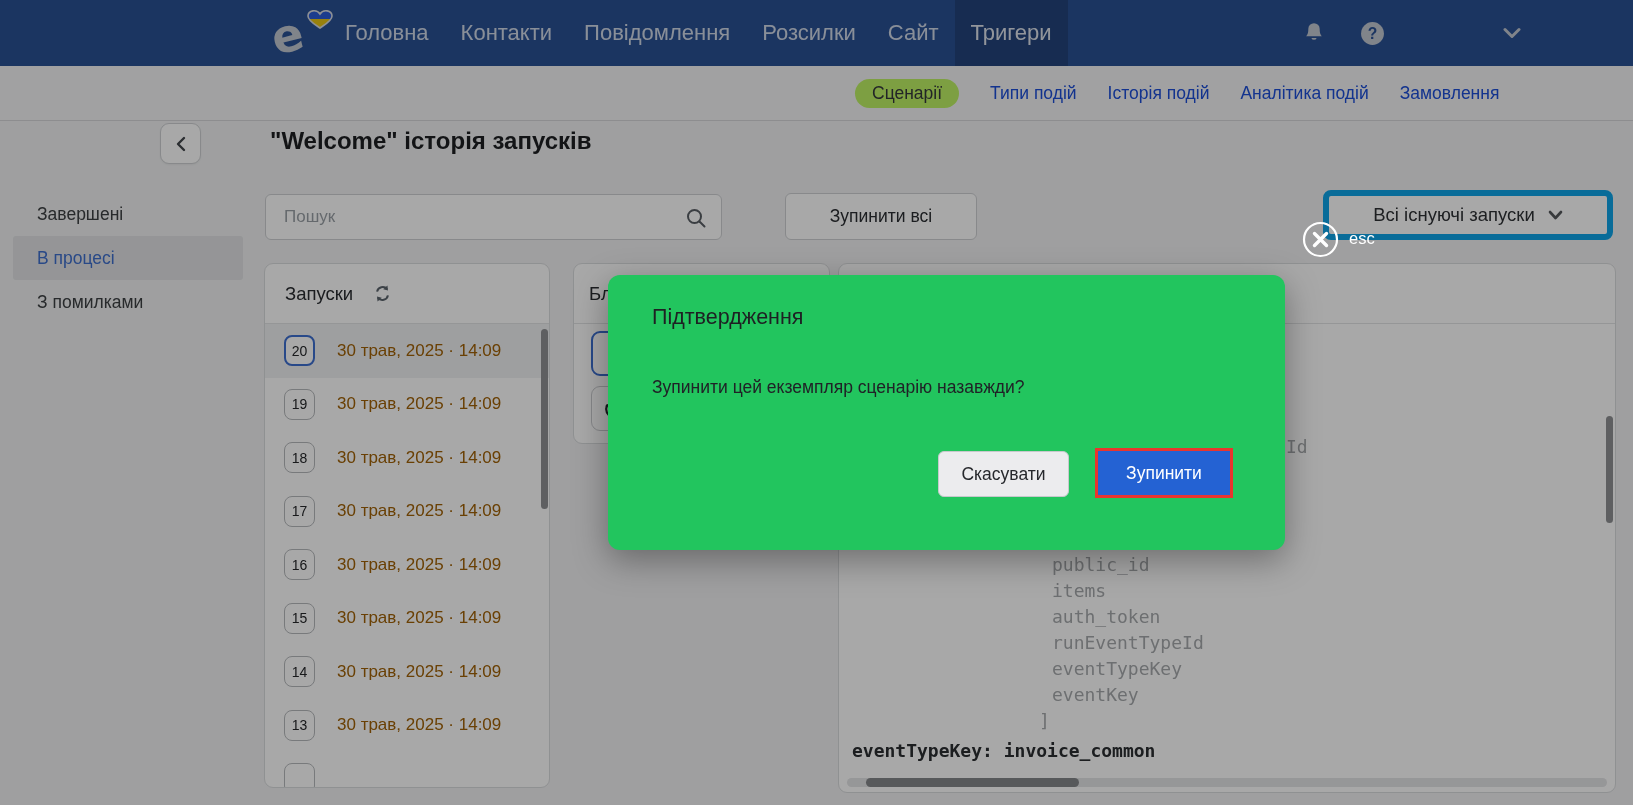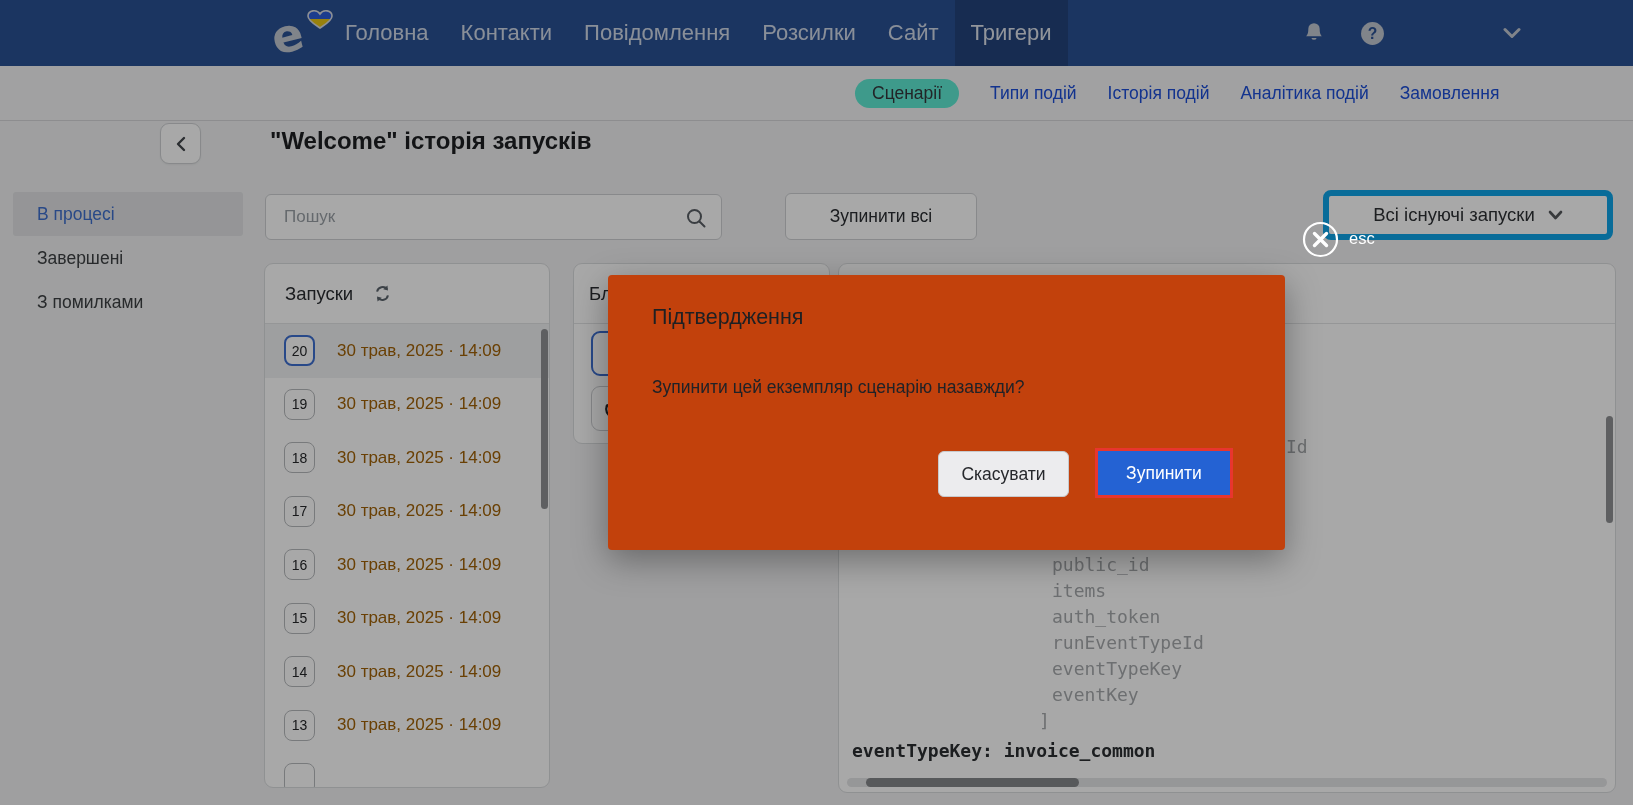--- a/index.html
+++ b/index.html
@@ -13,21 +13,21 @@
   .nav-item { height:66px; line-height:66px; padding:0 16px; font-size:22px;
               color:rgba(255,255,255,.78); cursor:pointer; }
   .nav-item.active { background:rgba(0,0,0,.16); color:rgba(255,255,255,.85); }
   .icon-btn { position:absolute; top:0; height:66px; display:flex; align-items:center; }
 
   
   .subnav { position:absolute; left:0; top:66px; width:1633px; height:55px;
             background:#f4f5f6; border-bottom:1px solid #d6d7d9; }
   .subnav-tabs { position:absolute; left:855px; top:0; height:55px; display:flex; gap:31px; align-items:center; }
   .subtab { font-size:17.5px; color:#1d4ed8; cursor:pointer; white-space:nowrap; }
-  .subtab.active { background:#5eead4; border-radius:17px; padding:4px 17px; color:#35383c; }
+  .subtab.active { background:#bef264; border-radius:17px; padding:4px 17px; color:#35383c; }
 
   
   .sidebar { position:absolute; left:13px; top:192px; width:230px; }
   .side-item { height:44px; line-height:44px; padding-left:24px; font-size:17.5px;
                color:#3d4043; border-radius:3px; cursor:pointer; }
   .side-item.active { background:#e2e3e5; color:#3f6fce; }
 
   
   .back-btn { position:absolute; left:160px; top:123px; width:41px; height:41px; background:#fff;
               border:1px solid #cfd1d4; border-radius:9px; display:flex; align-items:center;
@@ -72,22 +72,22 @@
   .code-line { position:absolute; font-family:"DejaVu Sans Mono", monospace; font-size:18px;
                color:#a6a9ac; white-space:pre; }
   .code-line.strong { color:#2b2e31; font-weight:bold; }
 
   .vscroll { position:absolute; width:7px; background:#8f9194; border-radius:4px; }
   .hscroll-track { position:absolute; left:8px; right:8px; bottom:5px; height:9px; background:#e4e5e7; border-radius:5px; }
   .hscroll-thumb { position:absolute; left:19px; top:0; width:213px; height:9px; background:#85878a; border-radius:5px; }
 
   
   .overlay { position:absolute; inset:0; background:rgba(0,0,0,.34); z-index:10; }
-  .modal { position:absolute; left:608px; top:275px; width:677px; height:275px; background:#c2410c;
-           border-radius:4px; box-shadow:0 10px 34px rgba(0,0,0,.35); z-index:20; }
+  .modal { position:absolute; left:608px; top:275px; width:677px; height:275px; background:#22c55e;
+           border-radius:12px; box-shadow:0 10px 34px rgba(0,0,0,.35); z-index:20; }
   .modal-title { position:absolute; left:44px; top:30px; font-size:21.5px; color:#1e2023; }
   .modal-msg { position:absolute; left:44px; top:102px; font-size:17.5px; color:#202227; }
   .cancel-btn { position:absolute; left:330px; top:176px; width:131px; height:46px; background:#ececee;
                 border:1px solid #c7c9cc; border-radius:6px; font-size:17.5px; color:#26282c; }
   .highlight-box { position:absolute; left:487px; top:173px; width:138px; height:50px;
                    border:3px solid #e8352e; background:#2462d3; display:flex; align-items:center;
                    justify-content:center; cursor:pointer; }
   .confirm-label { color:#fff; font-size:17.5px; }
   .close-x { position:absolute; left:1302px; top:221px; width:37px; height:37px; z-index:30; cursor:pointer; }
   .esc-hint { position:absolute; left:1349px; top:229px; z-index:30; color:#fff; font-size:16.5px; }
@@ -137,22 +137,22 @@
   <div class="subnav-tabs">
     <div class="subtab active">Сценарії</div>
     <div class="subtab">Типи подій</div>
     <div class="subtab">Історія подій</div>
     <div class="subtab">Аналітика подій</div>
     <div class="subtab">Замовлення</div>
   </div>
 </div>
 
 <div class="sidebar">
+  <div class="side-item">Завершені</div>
   <div class="side-item active">В процесі</div>
-  <div class="side-item">Завершені</div>
   <div class="side-item">З помилками</div>
 </div>
 
 <div class="back-btn">
   <svg width="12" height="16" viewBox="0 0 12 16">
     <polyline points="9,2 3,8 9,14" fill="none" stroke="#42464b" stroke-width="2.4" stroke-linecap="round" stroke-linejoin="round"></polyline>
   </svg>
 </div>
 <div class="page-title">"Welcome" історія запусків</div>
 

